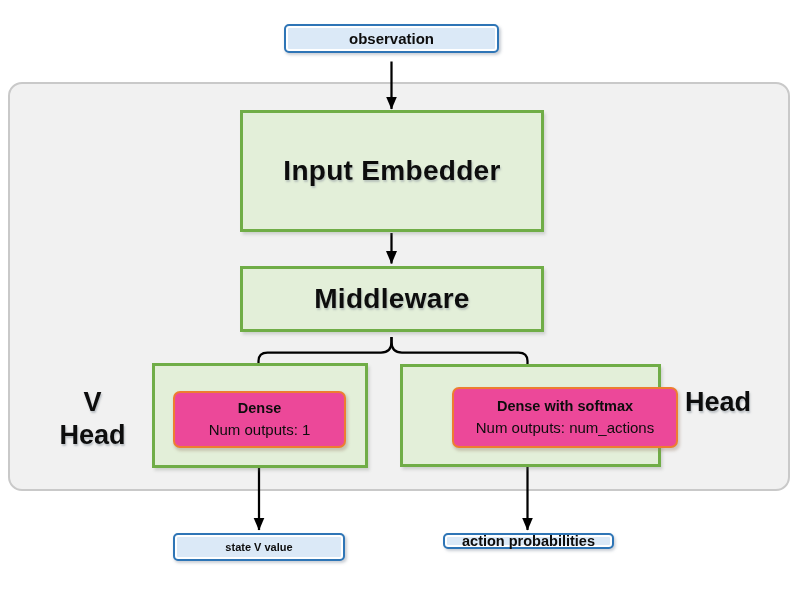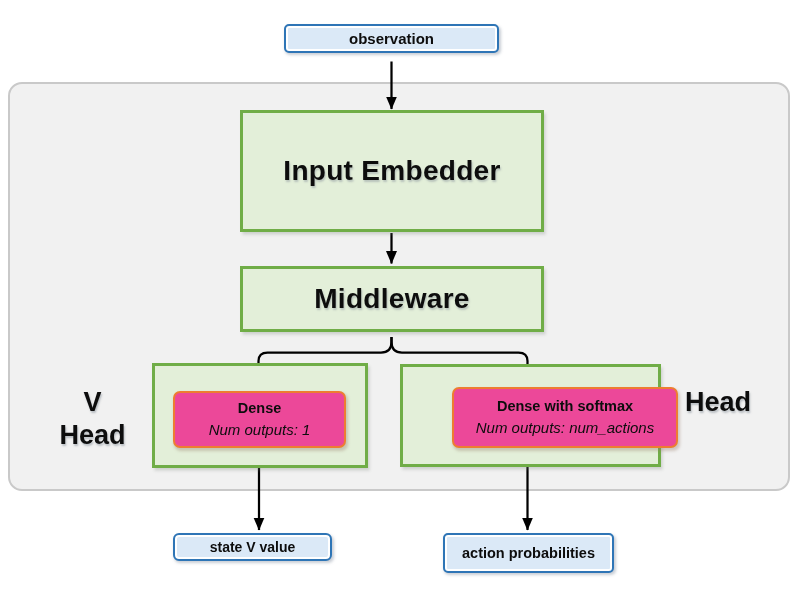--- a/index.html
+++ b/index.html
@@ -65,21 +65,21 @@
   }
   .orange-box {
     background: #ec4899;
     border: 2.5px solid #ed7d31;
     border-radius: 7px;
     box-shadow: 1.5px 2.5px 3px rgba(150,120,100,0.35);
     flex-direction: column;
     line-height: 1.45;
   }
   .dense-title { font-size: 14.5px; font-weight: bold; }
-  .dense-sub   { font-size: 15px; font-weight: normal; font-style: italic; }
+  .dense-sub   { font-size: 15px; font-weight: normal; }
   .head-label {
     position: absolute;
     text-align: center;
     font-size: 27px;
     font-weight: bold;
     line-height: 33px;
     color: #0d0d0d;
     text-shadow: 1px 1.5px 2px rgba(130,140,150,0.5);
   }
 </style>
@@ -132,21 +132,21 @@
 
   <div class="node orange-box" style="left:417px; top:387px; width:226px; height:61px;margin-left:35px;">
     <div class="dense-title">Dense with softmax</div>
     <div class="dense-sub">Num outputs: num_actions</div>
   </div>
 
   <div class="head-label" style="left:662px; top:386px; width:112px;">
     <div>Head</div>
   </div>
 
-  <div class="node io-box" style="left:173px; top:533px; width:159px; height:28px; font-size:14px;border-radius:6px;">
+  <div class="node io-box" style="left:173px; top:533px; width:172px; height:28px; font-size:11px;">
     <span>state V value</span>
   </div>
 
-  <div class="node io-box" style="left:443px; top:533px; width:171px; height:40px; font-size:14.5px;">
+  <div class="node io-box" style="left:443px; top:533px; width:171px; height:16px; font-size:14.5px;">
     <span>action probabilities</span>
   </div>
 
 </div>
 
 </body></html>

